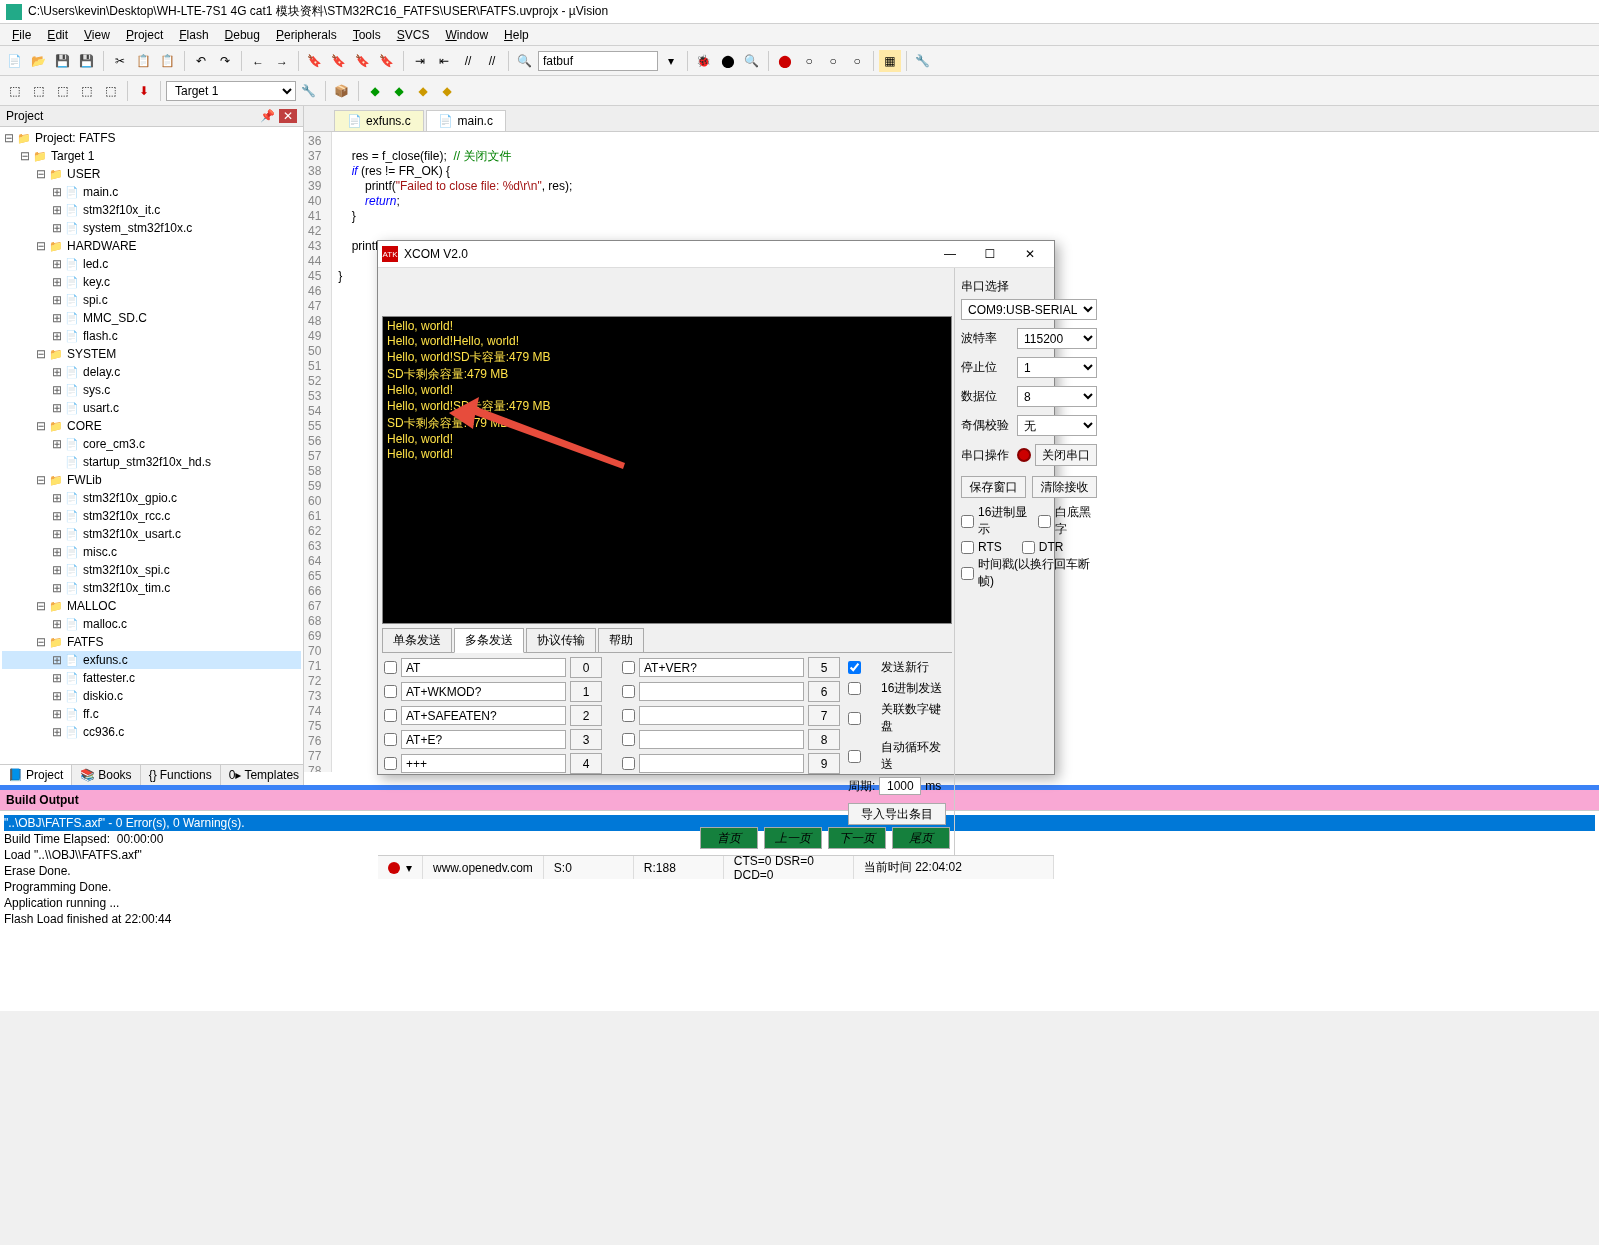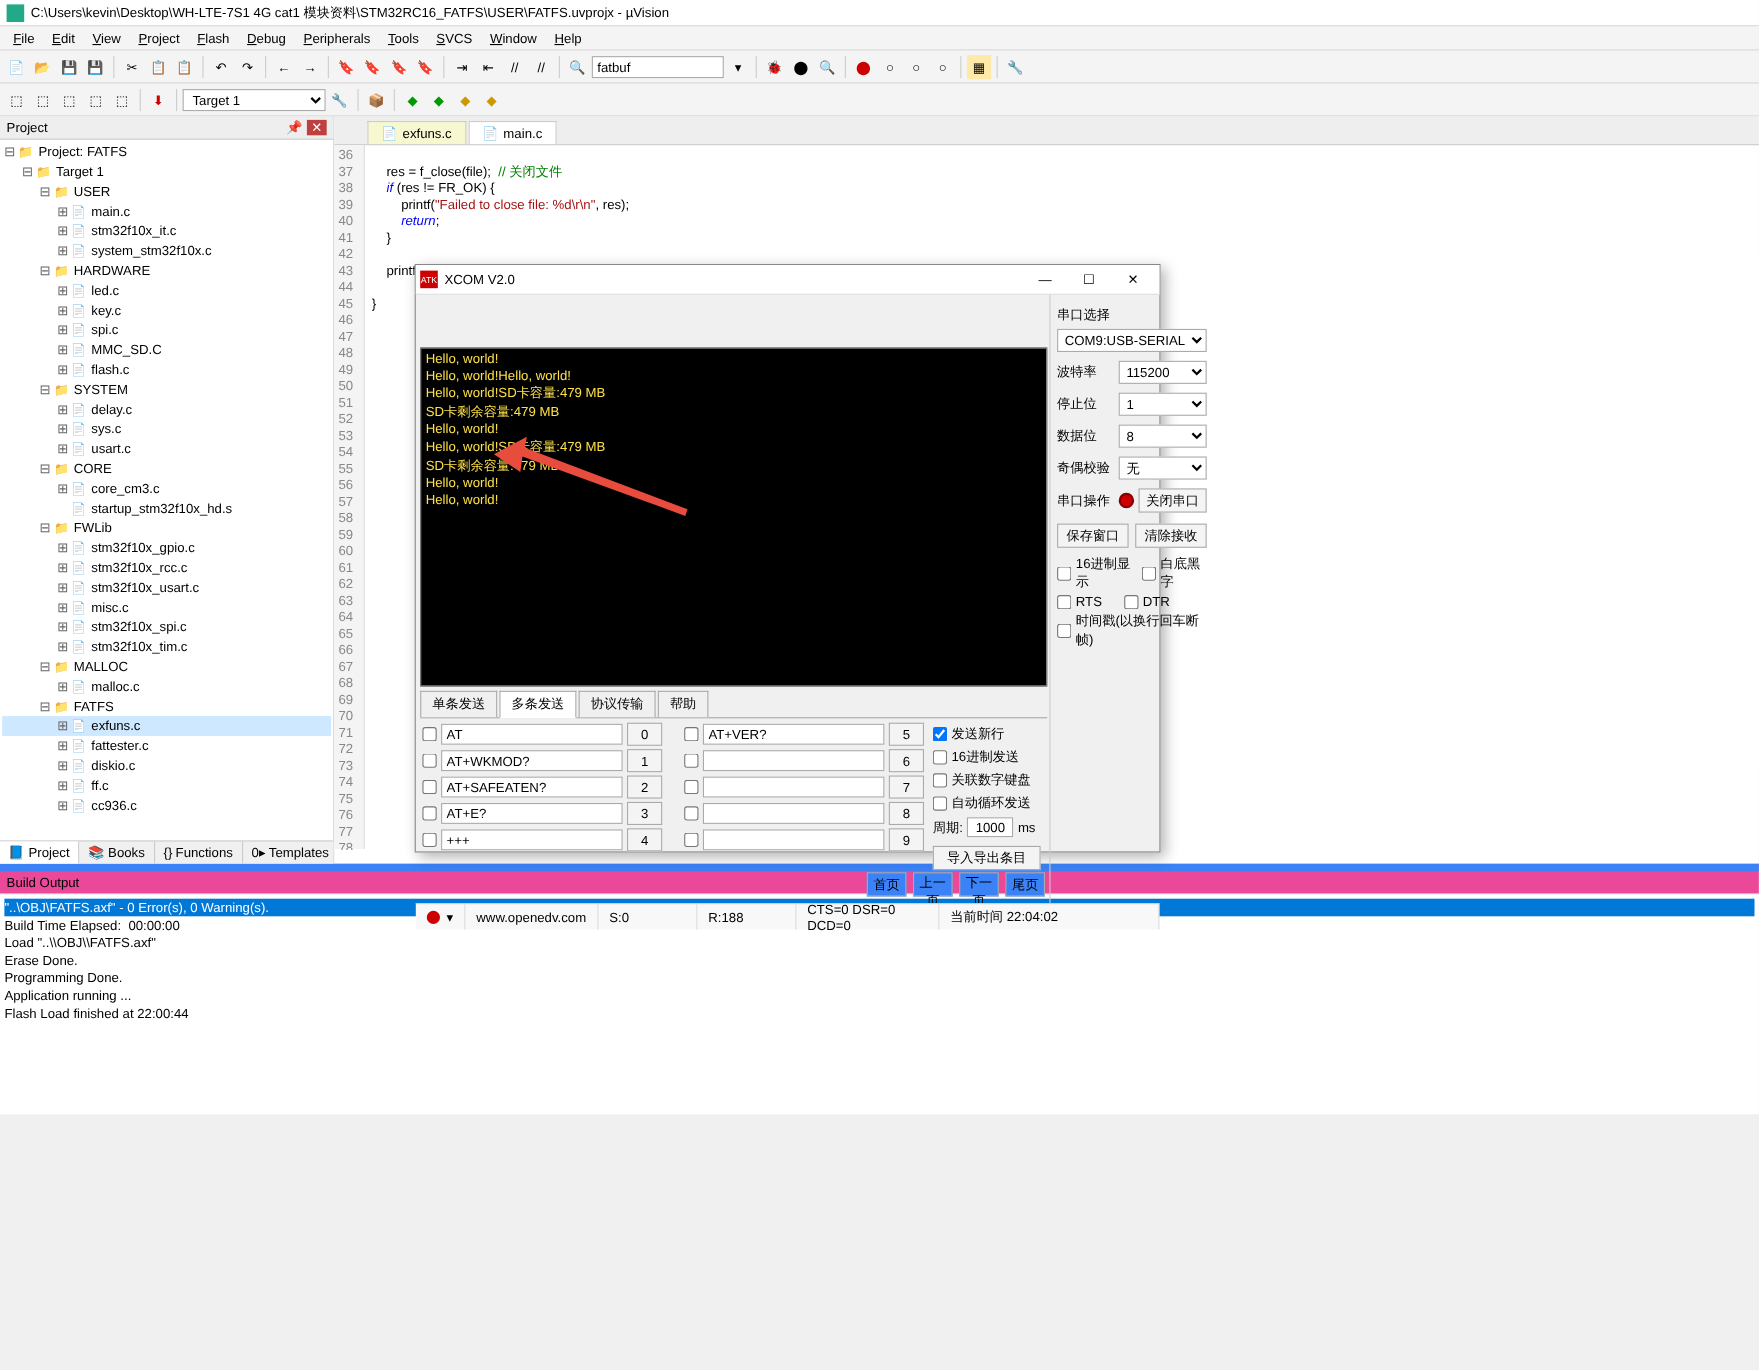--- a/index.html
+++ b/index.html
@@ -33,21 +33,21 @@
 .editor-tabs .etab { background: #f8f8d0; border: 1px solid #ccc; border-bottom: none; padding: 3px 12px; margin-right: 2px; cursor: pointer; display: flex; align-items: center; gap: 4px; }
 .editor-tabs .etab.active { background: #fff; }
 .code-area { display: flex; height: 640px; font-family: "Consolas","Courier New",monospace; font-size: 13px; overflow: auto; }
 .gutter { background: #f4f4f4; color: #888; text-align: right; padding: 2px 10px 2px 4px; border-right: 1px solid #ddd; user-select: none; }
 .gutter div { height: 15px; line-height: 15px; }
 .code { padding: 2px 6px; white-space: pre; }
 .code div { height: 15px; line-height: 15px; }
 .cm { color: #008000; }
 .kw { color: #0000ff; font-style: italic; }
 .str { color: #a31515; }
-.build-header { background: #ec4899; border-top: 7px solid #3b82f6; border-bottom: 1px solid #ccc; padding: 3px 6px; }
+.build-header { background: #f9a8d4; border-top: 5px solid #3b82f6; border-bottom: 1px solid #ccc; padding: 3px 6px; font-weight: bold; }
 .build-output { background: #fff; font-family: "Consolas","Courier New",monospace; font-size: 13px; padding: 4px; height: 200px; overflow: auto; }
 .build-output div { height: 16px; line-height: 16px; white-space: pre; }
 .build-output .hlsel { background: #0078d7; color: #fff; }
 
 
 .xcom { position: absolute; left: 377px; top: 240px; width: 678px; height: 535px; background: #f0f0f0; border: 1px solid #888; box-shadow: 4px 4px 12px rgba(0,0,0,.3); display: flex; flex-direction: column; }
 .xcom-title { height: 30px; background: #fff; display: flex; align-items: center; padding: 0 4px; border-bottom: 1px solid #ddd; }
 .xcom-title .xicon { width: 16px; height: 16px; background: #c00; margin-right: 6px; font-size: 8px; color: #fff; display: flex; align-items: center; justify-content: center; }
 .xcom-title .spacer { flex: 1; }
 .xcom-title .wbtn { width: 40px; height: 26px; display: flex; align-items: center; justify-content: center; cursor: pointer; }
@@ -57,33 +57,33 @@
 .arrow-svg { position: absolute; pointer-events: none; }
 .xcom-tabs { display: flex; border-bottom: 1px solid #aaa; margin-top: 4px; background: #f0f0f0; }
 .xcom-tabs .xtab { padding: 3px 10px; border: 1px solid #aaa; border-bottom: none; margin-right: 2px; cursor: pointer; background: #f0f0f0; }
 .xcom-tabs .xtab.active { background: #fff; border-bottom: 1px solid #fff; margin-bottom: -1px; }
 .cmd-rows { padding: 4px 2px; }
 .cmd-row { display: flex; align-items: center; gap: 4px; margin-bottom: 3px; }
 .cmd-row input[type=checkbox] { }
 .cmd-row input[type=text] { flex: 1; border: 1px solid #aaa; height: 19px; padding: 0 4px; background: #fff; }
 .cmd-row .numbtn { width: 32px; height: 21px; border: 1px solid #aaa; background: #f4f4f4; cursor: pointer; }
 .nav-row { display: flex; gap: 6px; padding: 2px 2px; justify-content: flex-end; }
-.nav-row button { width: 36px; height: 22px; border: 1px solid #aaa; background: #3b82f6; cursor: pointer; }
+.nav-row button { width: 58px; height: 22px; border: 1px solid #aaa; background: #15803d; cursor: pointer; font-style: italic; }
 .side-panel { width: 154px; padding: 6px 6px; border-left: 1px solid #ccc; }
 .side-panel .lbl { font-size: 12px; margin: 4px 0; }
 .side-panel .row { display: flex; align-items: center; gap: 4px; margin-bottom: 8px; }
 .side-panel select, .side-panel .combo { flex: 1; border: 1px solid #aaa; height: 21px; background: #fff; padding: 0 2px; }
 .side-panel .portop { display: flex; align-items: center; gap: 4px; margin-bottom: 10px; }
 .side-panel .portop .led { width: 14px; height: 14px; border-radius: 50%; background: #c00; border: 2px solid #800; }
 .side-panel .portop button { flex: 1; height: 22px; border: 1px solid #aaa; background: #f4f4f4; cursor: pointer; }
 .side-panel .btnrow { display: flex; gap: 6px; margin-bottom: 6px; }
 .side-panel .btnrow button { flex: 1; height: 22px; border: 1px solid #aaa; background: #f4f4f4; cursor: pointer; }
 .side-panel .chk { display: flex; align-items: center; gap: 4px; margin-bottom: 2px; font-size: 12px; }
 .side-opts { padding: 0 6px; }
-.side-opts .chk { display: flex; align-items: center; gap: 4px; margin-bottom: 4px; font-size: 12px; }
+.side-opts .chk { display: flex; align-items: center; gap: 20px; margin-bottom: 4px; font-size: 12px; }
 .side-opts .period { display: flex; align-items: center; gap: 4px; font-size: 12px; margin: 4px 0; }
 .side-opts .period input { width: 42px; border: 1px solid #aaa; height: 18px; text-align: center; }
 .side-opts button { width: 100%; height: 22px; border: 1px solid #aaa; background: #f4f4f4; cursor: pointer; margin-top: 4px; }
 .xcom-status { height: 24px; border-top: 1px solid #ccc; display: flex; align-items: center; background: #f8f8f8; }
 .xcom-status .cell { padding: 0 10px; border-right: 1px solid #ddd; height: 100%; display: flex; align-items: center; }
 .xcom-status .rec { width: 12px; height: 12px; border-radius: 50%; background: #c00; margin-right: 6px; }
 </style>
 </head>
 <body>
 

